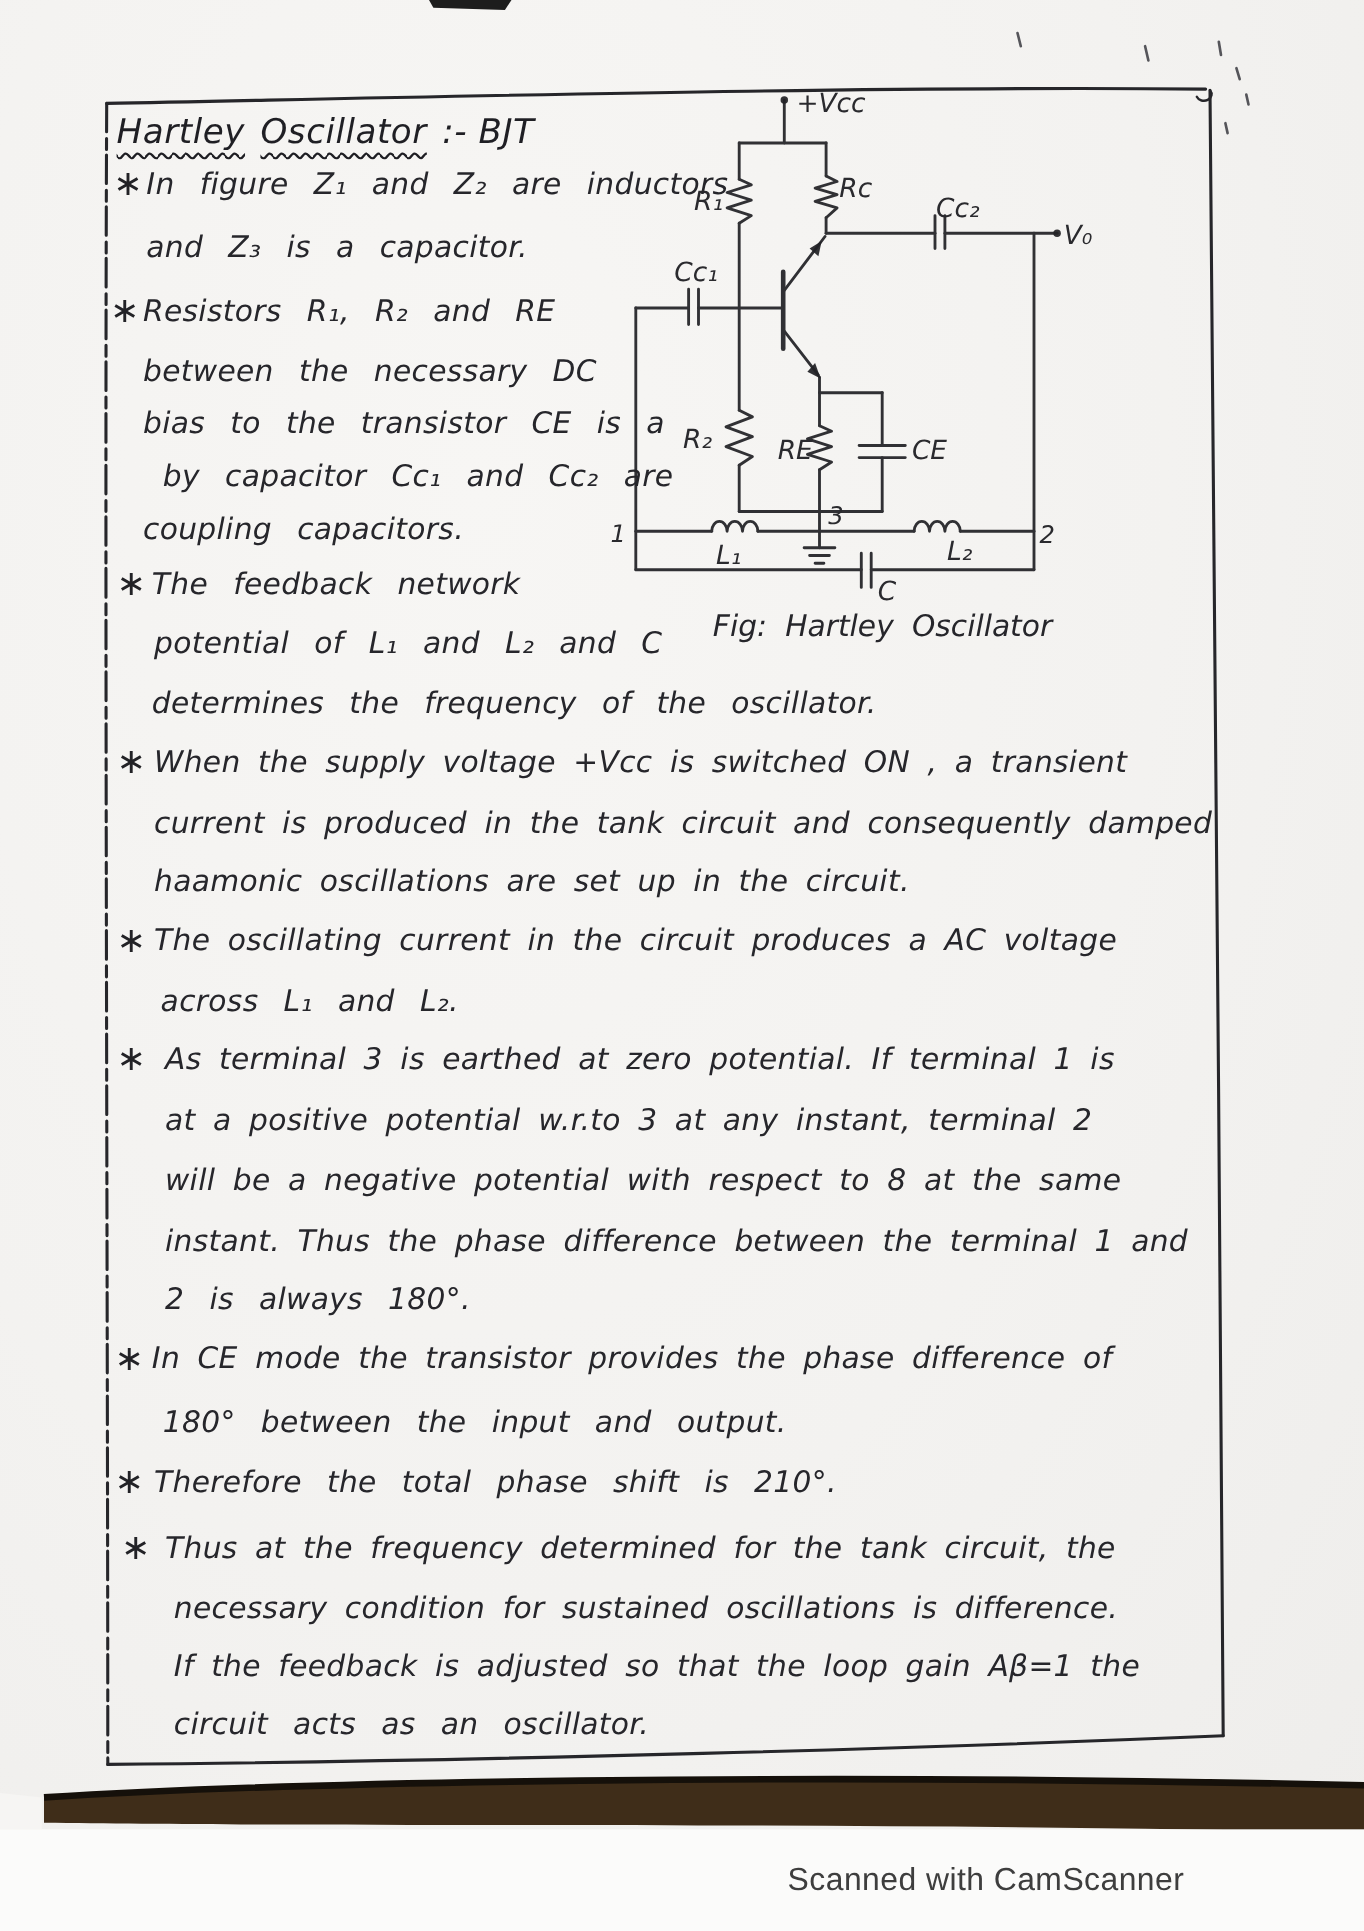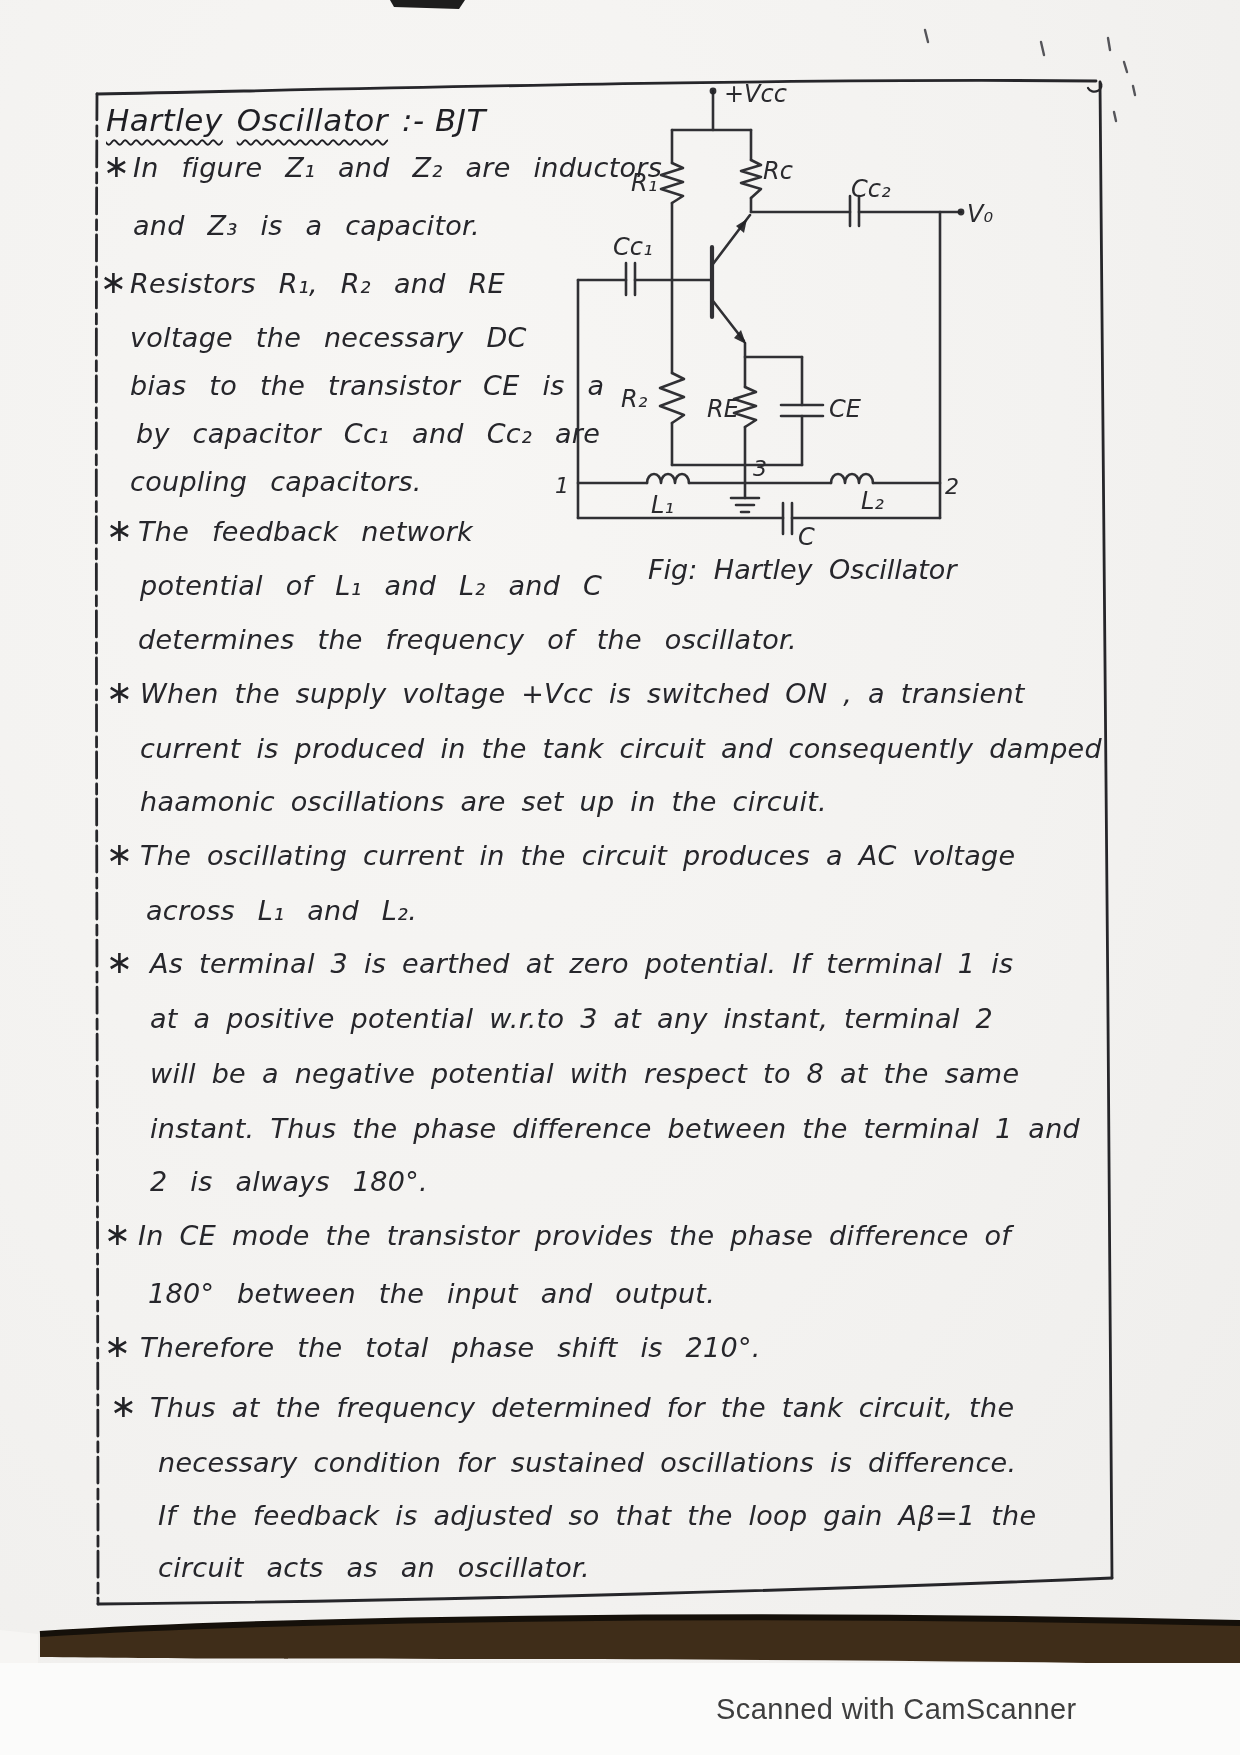--- a/index.html
+++ b/index.html
@@ -81,23 +81,23 @@
   <div class="star" style="left:106px;top:676px">∗</div>
   <div class="star" style="left:106px;top:838px">∗</div>
   <div class="star" style="left:106px;top:946px">∗</div>
   <div class="star" style="left:104px;top:1218px">∗</div>
   <div class="star" style="left:104px;top:1330px">∗</div>
   <div class="star" style="left:110px;top:1390px">∗</div>
 
   <div class="hw wide" style="left:133px;top:152px">In figure Z₁ and Z₂ are inductors</div>
   <div class="hw wide" style="left:133px;top:210px">and Z₃ is a capacitor.</div>
   <div class="hw wide" style="left:130px;top:268px">Resistors R₁, R₂ and RE</div>
-  <div class="hw wide" style="left:130px;top:322px">voltage the necessary DC</div>
+  <div class="hw wide" style="left:130px;top:322px">between the necessary DC</div>
   <div class="hw wide" style="left:130px;top:370px">bias to the transistor CE is a</div>
-  <div class="hw wide" style="left:136px;top:418px">by capacitor Cc₁ and Cc₂ are</div>
+  <div class="hw wide" style="left:148px;top:418px">by capacitor Cc₁ and Cc₂ are</div>
   <div class="hw wide" style="left:130px;top:466px">coupling capacitors.</div>
   <div class="hw wide" style="left:138px;top:516px">The feedback network</div>
   <div class="hw wide" style="left:140px;top:570px">potential of L₁ and L₂ and C</div>
   <div class="hw wide" style="left:138px;top:624px">determines the frequency of the oscillator.</div>
   <div class="hw" style="left:140px;top:678px">When the supply voltage +Vcc is switched ON , a transient</div>
   <div class="hw" style="left:140px;top:733px">current is produced in the tank circuit and consequently damped</div>
   <div class="hw" style="left:140px;top:786px">haamonic oscillations are set up in the circuit.</div>
   <div class="hw" style="left:140px;top:840px">The oscillating current in the circuit produces a AC voltage</div>
   <div class="hw wide" style="left:146px;top:895px">across L₁ and L₂.</div>
   <div class="hw" style="left:150px;top:948px">As terminal 3 is earthed at zero potential. If terminal 1 is</div>

